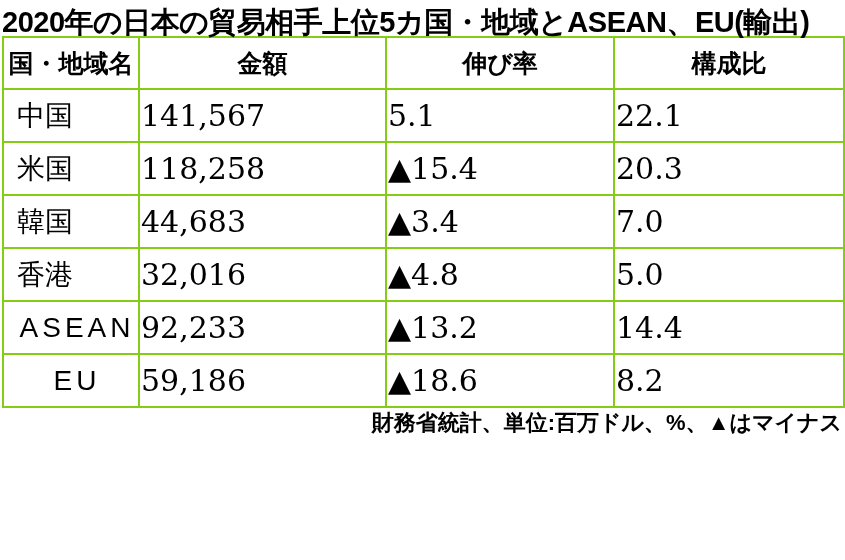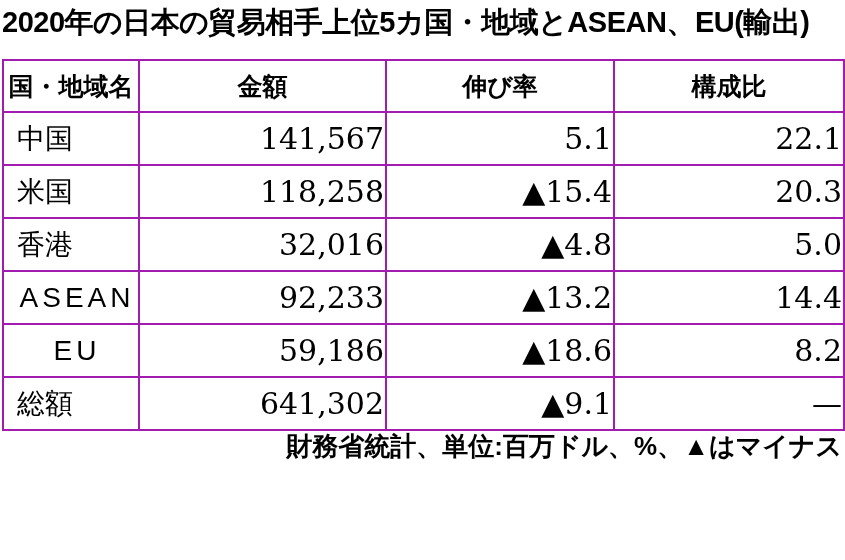--- a/index.html
+++ b/index.html
@@ -10,38 +10,38 @@
     font-family: "Liberation Sans", sans-serif;
   }
   .page {
     position: relative;
     width: 845px;
     height: 560px;
     background: #ffffff;
     overflow: hidden;
   }
   .title {
-    height: 59px;
+    height: 36px;
     line-height: 45px;
     font-size: 29px;
     font-weight: bold;
     white-space: nowrap;
     letter-spacing: -0.5px;
     padding-left: 2px;
     font-family: "Liberation Sans", sans-serif;
   }
   table.trade {
     border-collapse: collapse;
     table-layout: fixed;
     width: 841px;
     margin-left: 2px;
   }
   table.trade th,
   table.trade td {
-    border: 2px solid #a21caf;
+    border: 2px solid #84cc16;
     overflow: hidden;
     white-space: nowrap;
   }
   table.trade th {
     height: 48px;
     font-size: 25px;
     font-weight: bold;
     text-align: center;
     font-family: "Liberation Sans", sans-serif;
   }
@@ -53,31 +53,31 @@
     padding-left: 13px;
     font-family: "Liberation Sans", sans-serif;
   }
   td.name.latin {
     letter-spacing: 4px;
     text-align: center;
   }
   td.num {
     height: 49px;
     font-size: 30px;
-    text-align: right;
+    text-align: left;
     font-family: "DejaVu Serif", serif;
   }
   .col-country { width: 136px; }
   .col-amount  { width: 247px; }
   .col-growth  { width: 228px; }
   .col-share   { width: 230px; }
   .footer {
     height: 30px;
     line-height: 30px;
-    font-size: 26px;
+    font-size: 22px;
     font-weight: bold;
     text-align: right;
     padding-right: 3px;
     white-space: nowrap;
     font-family: "Liberation Sans", sans-serif;
   }
 </style>
 </head>
 <body>
 
@@ -107,41 +107,41 @@
         <td class="num">5.1</td>
         <td class="num">22.1</td>
       </tr>
       <tr>
         <td class="name">米国</td>
         <td class="num">118,258</td>
         <td class="num">▲15.4</td>
         <td class="num">20.3</td>
       </tr>
       <tr>
+        <td class="name">韓国</td>
+        <td class="num">44,683</td>
+        <td class="num">▲3.4</td>
+        <td class="num">7.0</td>
+      </tr>
+      <tr>
         <td class="name">香港</td>
         <td class="num">32,016</td>
         <td class="num">▲4.8</td>
         <td class="num">5.0</td>
       </tr>
       <tr>
         <td class="name latin">ASEAN</td>
         <td class="num">92,233</td>
         <td class="num">▲13.2</td>
         <td class="num">14.4</td>
       </tr>
       <tr>
         <td class="name latin">EU</td>
         <td class="num">59,186</td>
         <td class="num">▲18.6</td>
         <td class="num">8.2</td>
       </tr>
-      <tr>
-        <td class="name">総額</td>
-        <td class="num">641,302</td>
-        <td class="num">▲9.1</td>
-        <td class="num">—</td>
-      </tr>
     </tbody>
   </table>
 
   <div class="footer">財務省統計、単位:百万ドル、%、▲はマイナス</div>
 
 </div>
 
 </body></html>

